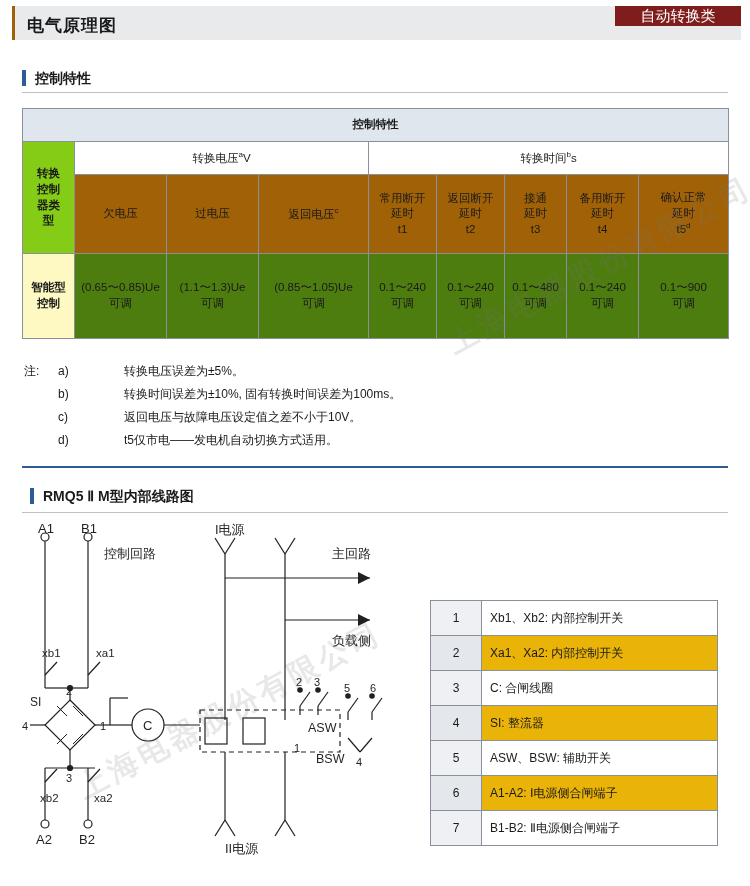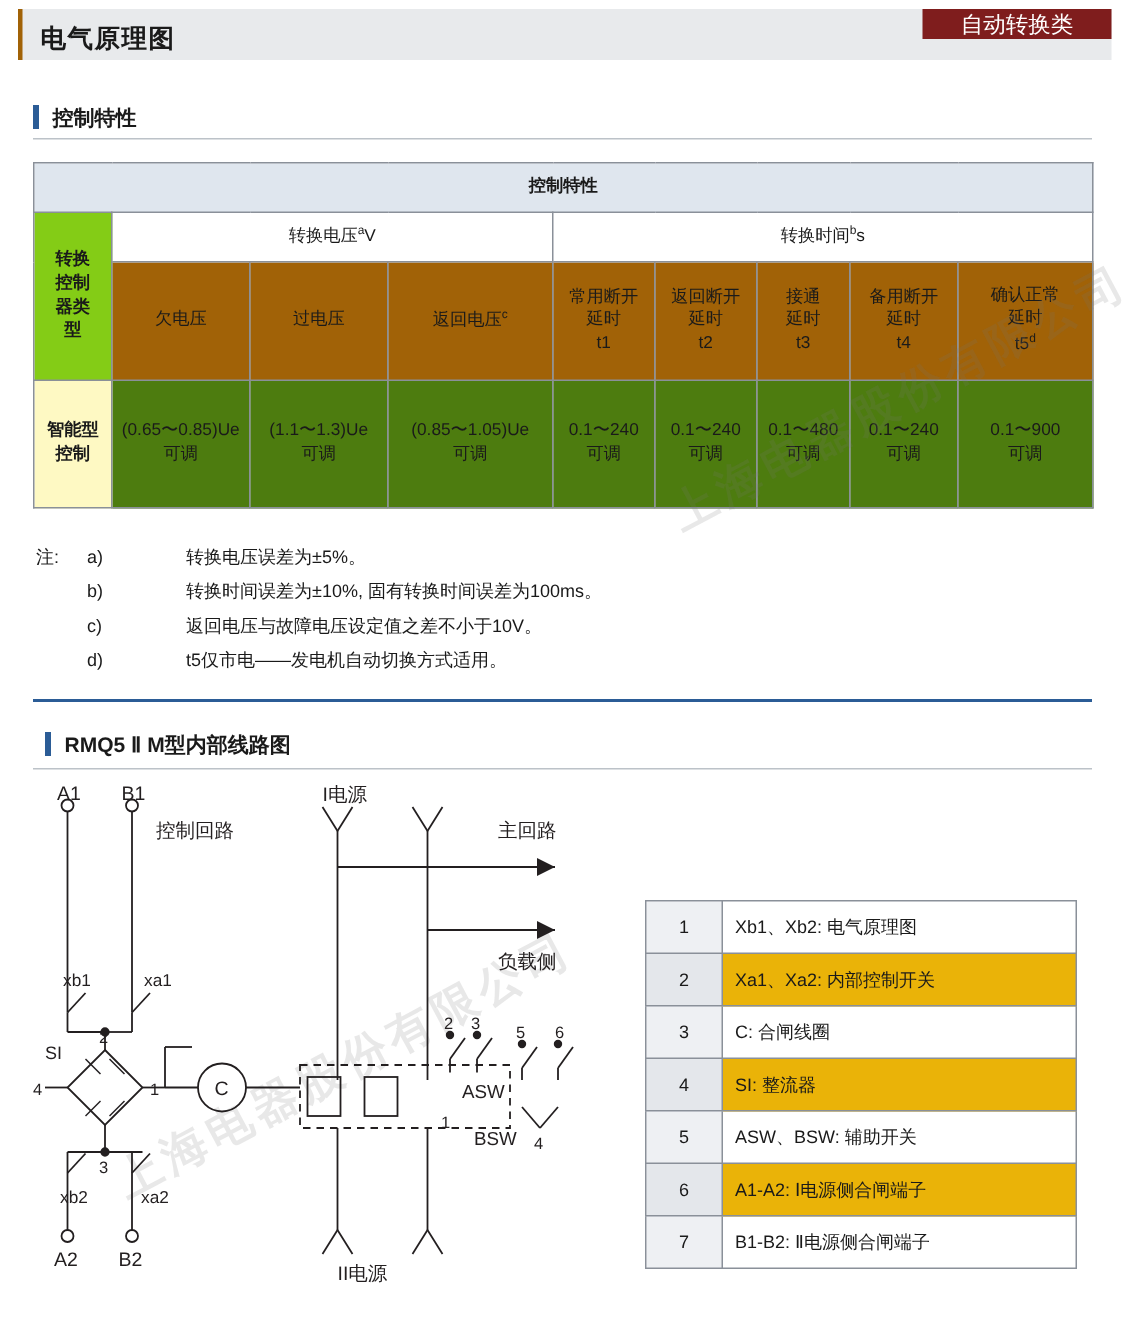--- a/index.html
+++ b/index.html
@@ -408,21 +408,21 @@
     <text x="316" y="243" font-size="12.5">BSW</text>
   </g>
 </svg>
 </div>
 
 <div class="legend">
   <table class="legend-tbl">
     <tbody>
         <tr>
       <td class="num">1</td>
-      <td>Xb1、Xb2: 电气原理图</td>
+      <td>Xb1、Xb2: 内部控制开关</td>
     </tr>
     <tr class="alt">
       <td class="num">2</td>
       <td>Xa1、Xa2: 内部控制开关</td>
     </tr>
     <tr>
       <td class="num">3</td>
       <td>C: 合闸线圈</td>
     </tr>
     <tr class="alt">

